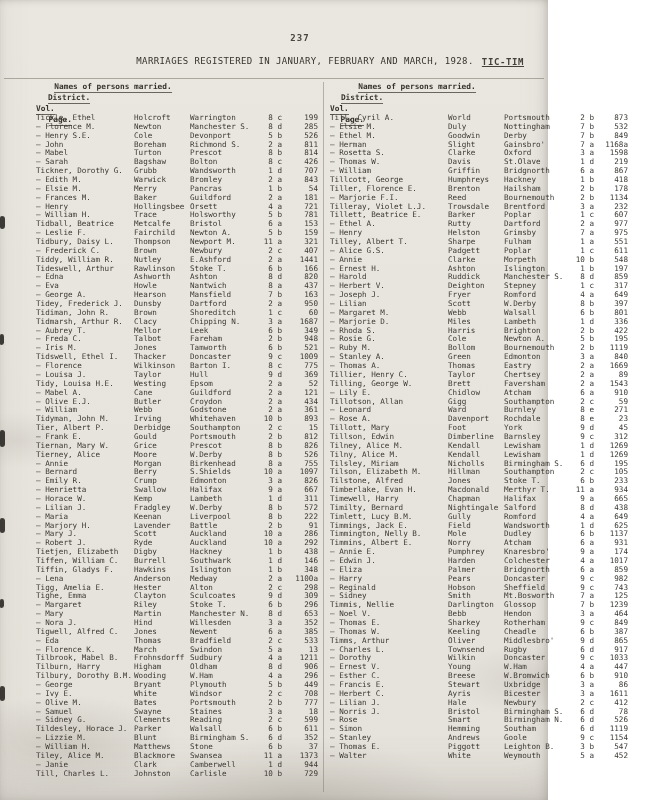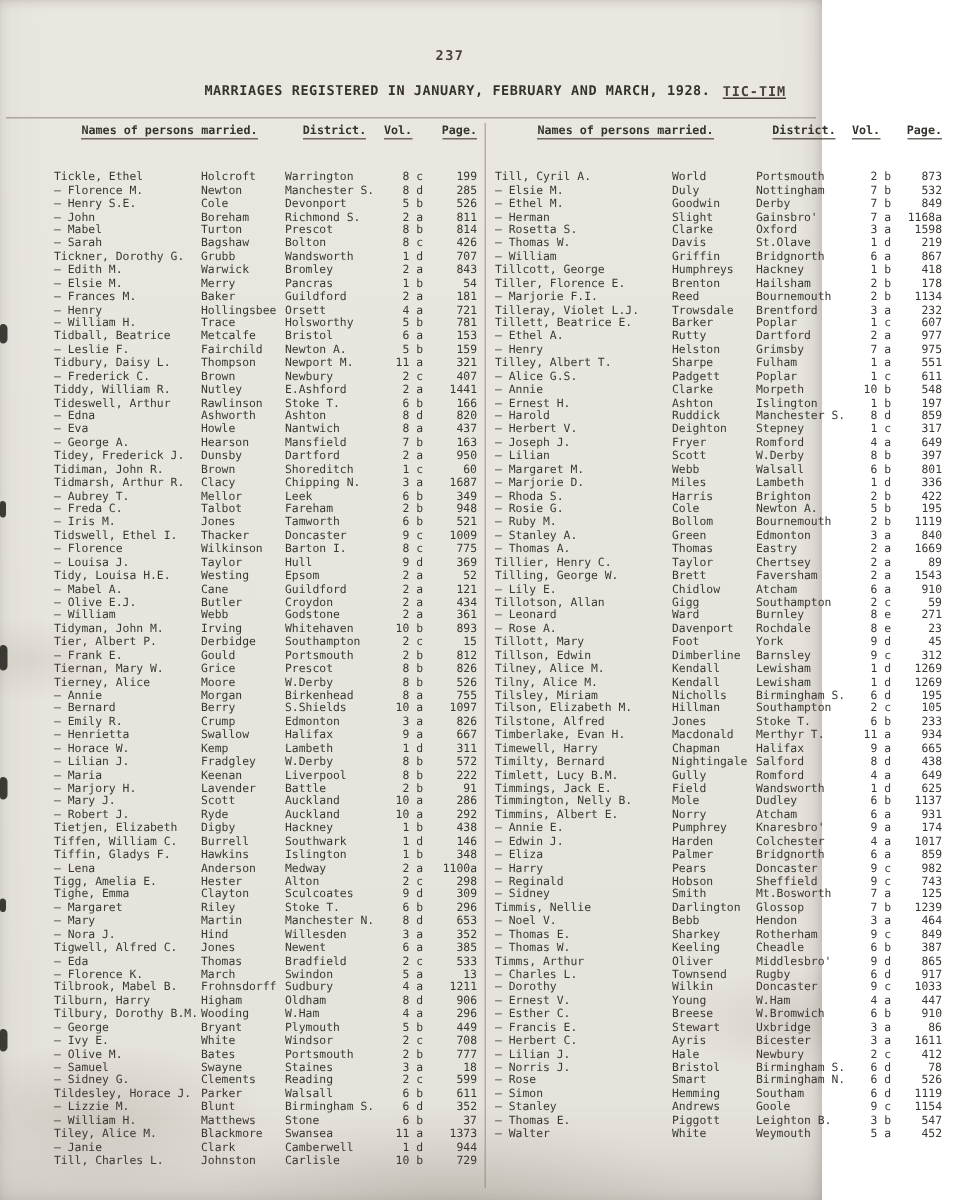--- a/index.html
+++ b/index.html
@@ -19,36 +19,36 @@
       inset -7px 0 12px -7px rgba(88,82,72,.35),
       inset 4px 0 10px -7px rgba(88,82,72,.25),
       inset 0 6px 10px -8px rgba(88,82,72,.25);
   }
   .page-number{
     position:absolute;top:33px;left:0;width:600px;text-align:center;
     font-size:9px;font-weight:bold;letter-spacing:1px;color:#4a463e;
   }
   .title{
     position:absolute;top:56px;left:0;width:610px;text-align:center;
-    font-size:9px;font-weight:bold;letter-spacing:.4px;color:#35322b;
+    font-size:9px;font-weight:normal;letter-spacing:.4px;color:#35322b;
   }
   .range-tag{
     position:absolute;top:57px;right:24px;
     font-size:9px;font-weight:bold;letter-spacing:.6px;color:#45413a;text-decoration:underline;
   }
   .top-rule{position:absolute;top:78px;left:4px;right:4px;height:1px;
     background:rgba(122,116,104,.55);}
   .col-divider{position:absolute;top:82px;bottom:8px;left:323px;width:1px;
     background:rgba(128,122,110,.5);}
   .table-area{position:absolute;top:82px;left:0;right:0;bottom:0;display:flex;}
   .half{box-sizing:border-box;}
   .half.left{width:323px;padding-left:36px;}
   .half.right{width:325px;padding-left:12px;}
   .col-header{display:flex;height:14px;align-items:flex-start;
-    font-size:7.8px;font-weight:bold;color:#36332c;white-space:nowrap;}
+    font-size:7.8px;font-weight:bold;color:#36332c;white-space:nowrap;flex-direction:column;}
   .col-header .h{border-bottom:1px solid rgba(74,70,62,.8);padding-bottom:1px;}
   .hc{display:flex;justify-content:center;}
   .left .hc-names{width:154px;}
   .right .hc-names{width:174px;}
   .hc-district{width:66px;}
   .right .hc-district{width:64px;}
   .hc-vol{width:26px;justify-content:flex-start;}
   .hc-page{width:36px;justify-content:flex-end;}
   .right .hc-page{width:34px;}
   .rows{margin-top:18px;}

